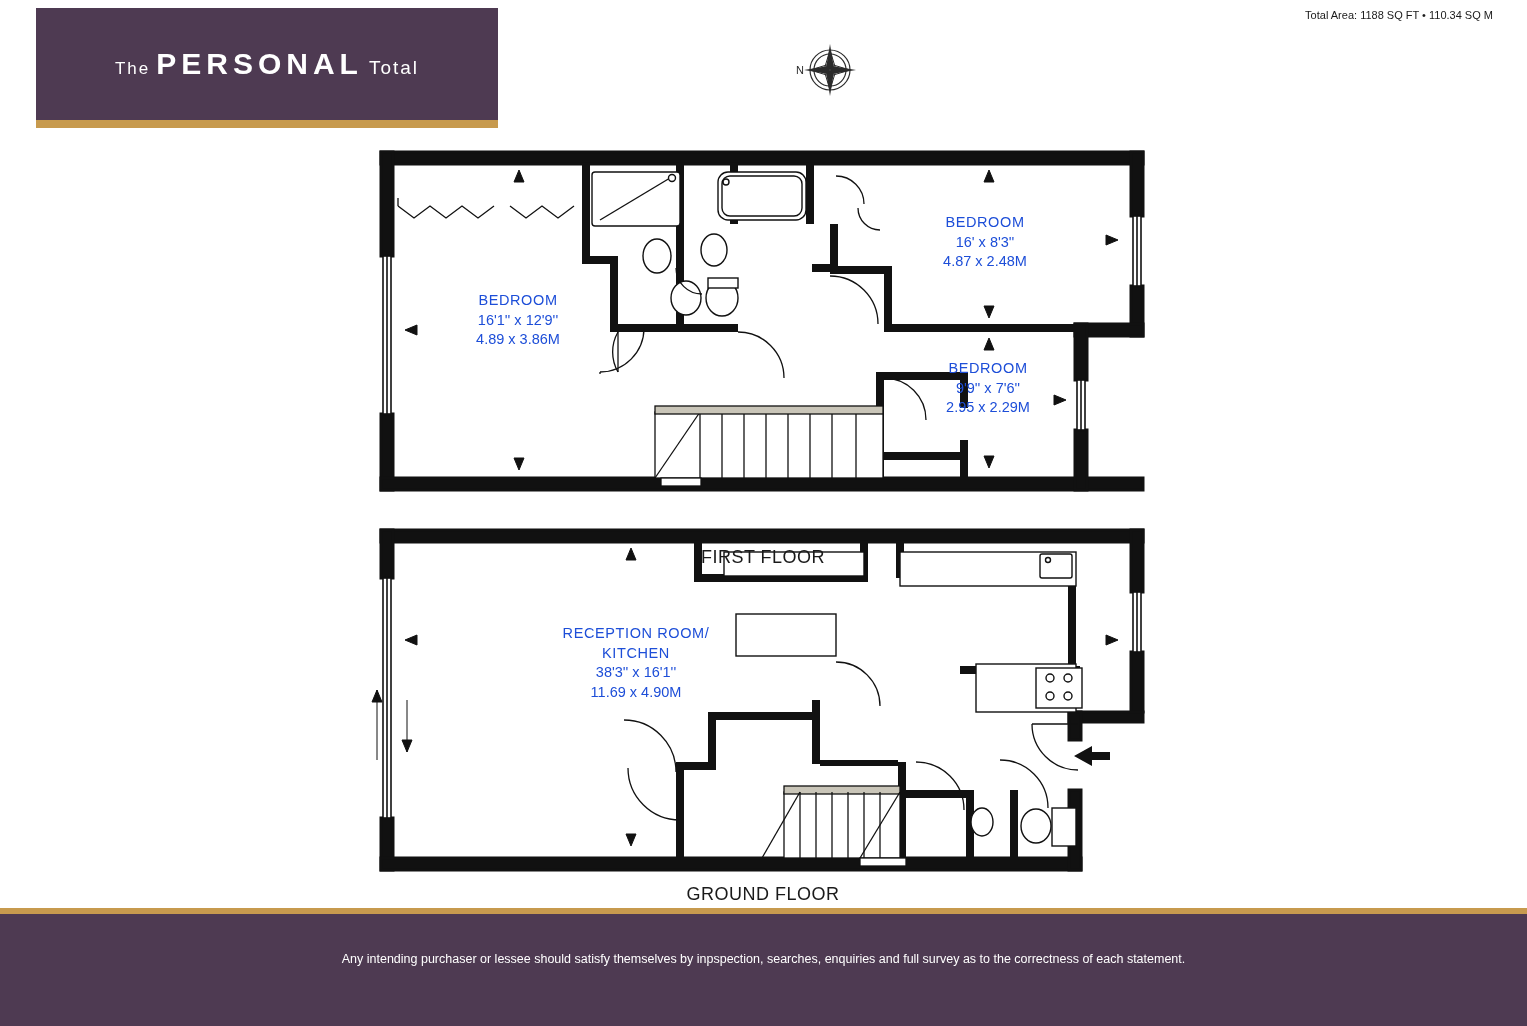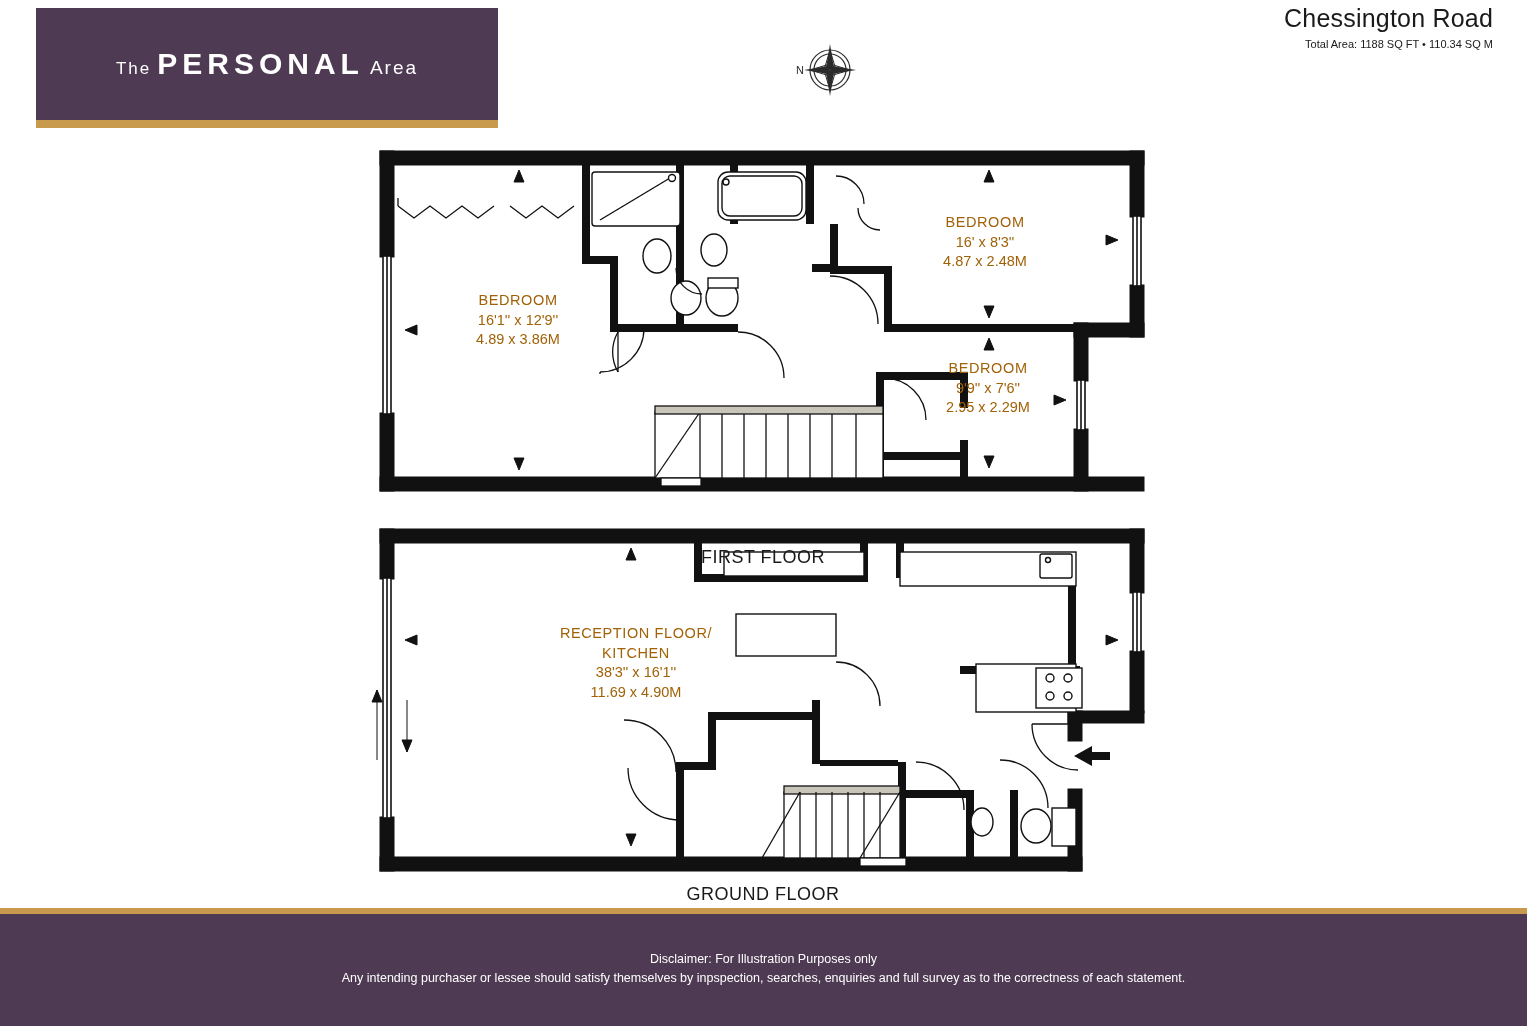--- a/index.html
+++ b/index.html
@@ -99,21 +99,21 @@
   }
   #caption-first { left: 613px; top: 500px; margin-top: 47px; }
   #caption-ground { left: 613px; top: 884px; }
 
   
   .room-label {
     position: absolute;
     text-align: center;
     font-size: 14.5px;
     line-height: 1.35;
-    color: #a16207;
+    color: #1d4ed8;
     width: 220px;
   }
   .room-label .rname { letter-spacing: 0.6px; }
   #room-bed1 { left: 408px; top: 291px; }
   #room-bed2 { left: 875px; top: 213px; }
   #room-bed3 { left: 878px; top: 359px; }
   #room-recep { left: 526px; top: 624px; }
 
   
   .footer-bar-top {
@@ -142,27 +142,26 @@
     font-size: 12.5px;
     line-height: 1.55;
   }
   .footer-text div { display: block; }
 </style>
 </head>
 <body>
 
 <div class="logo-block">
   <div class="logo-text">
-    <span class="the">The</span><span class="personal">PERSONAL</span><span class="agent">Area</span>
+    <span class="the">The</span><span class="personal">PERSONAL</span><span class="agent">Total</span>
   </div>
 </div>
 <div class="logo-bar"></div>
 
 <div class="title-block">
-  <div class="prop-title">Chessington Road</div>
   <div class="prop-area">Total Area: 1188 SQ FT • 110.34 SQ M</div>
 </div>
 
 <div class="compass">
   <svg width="80" height="80" viewBox="0 0 80 80">
     <g fill="none" stroke="#2b2b2b" stroke-width="1.2">
       <circle cx="44" cy="42" r="20"></circle>
       <circle cx="44" cy="42" r="16"></circle>
     </g>
     <g fill="#2b2b2b">
@@ -404,27 +403,26 @@
   <div>4.87 x 2.48M</div>
 </div>
 
 <div class="room-label" id="room-bed3">
   <div class="rname">BEDROOM</div>
   <div>9'9'' x 7'6''</div>
   <div>2.95 x 2.29M</div>
 </div>
 
 <div class="room-label" id="room-recep">
-  <div class="rname">RECEPTION FLOOR/</div>
+  <div class="rname">RECEPTION ROOM/</div>
   <div class="rname">KITCHEN</div>
   <div>38'3'' x 16'1''</div>
   <div>11.69 x 4.90M</div>
 </div>
 
 <div class="floor-caption" id="caption-first">FIRST FLOOR</div>
 <div class="floor-caption" id="caption-ground">GROUND FLOOR</div>
 
 <div class="footer-bar-top"></div>
 <div class="footer-block"></div>
 <div class="footer-text">
-  <div>Disclaimer: For Illustration Purposes only</div>
   <div>Any intending purchaser or lessee should satisfy themselves by inpspection, searches, enquiries and full survey as to the correctness of each statement.</div>
 </div>
 
 </body></html>

